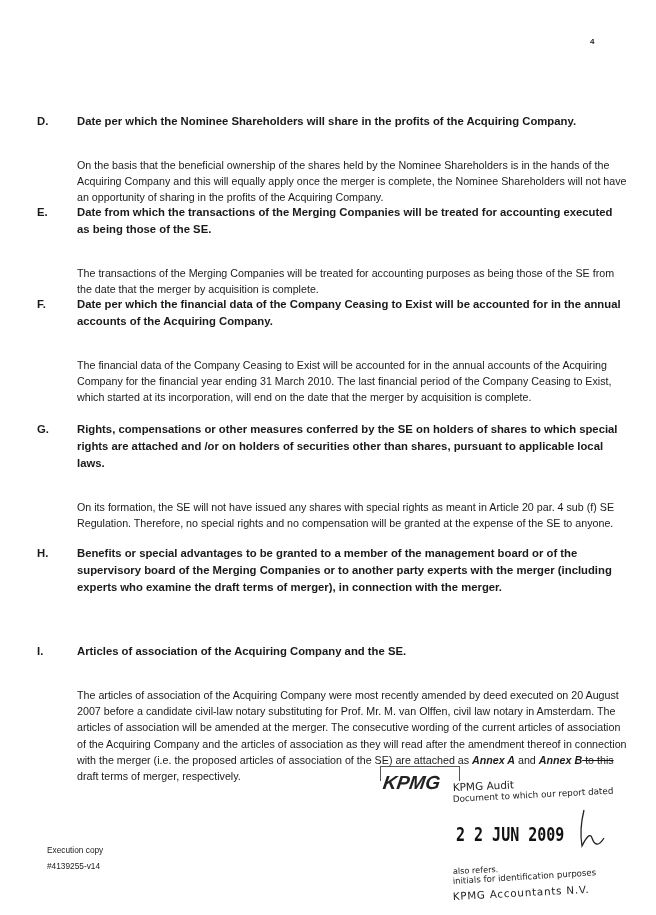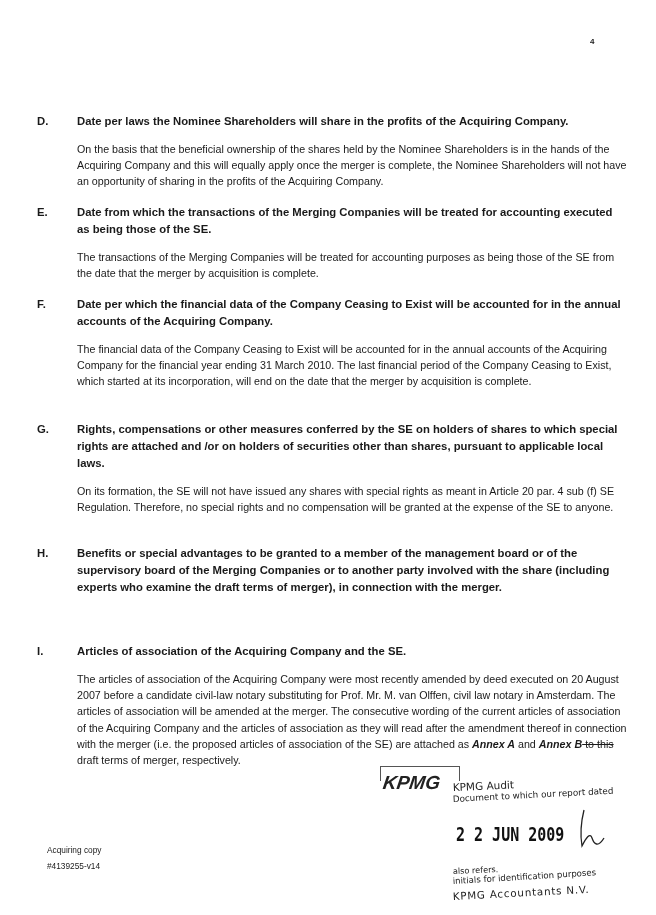--- a/index.html
+++ b/index.html
@@ -5,21 +5,21 @@
   html, body { margin: 0; padding: 0; }
   body {
     width: 656px; height: 915px; background: #ffffff; position: relative; overflow: hidden;
     font-family: "Liberation Sans", sans-serif; color: #1a1a1a;
   }
   .page-number { position: absolute; left: 590px; top: 37px; font-size: 8px; font-weight: bold; }
   .section { position: absolute; left: 37px; width: 590px; }
   .sec-head { display: flex; font-size: 11.3px; font-weight: bold; line-height: 17px; }
   .sec-letter { width: 40px; flex: none; }
   .sec-title { flex: 1; width: 545px; }
-  .sec-body { margin-left: 40px; margin-top: 11px; font-size: 10.7px; line-height: 16.2px; width: 552px; }
+  .sec-body { margin-left: 40px; margin-top: 27px; font-size: 10.7px; line-height: 16.2px; width: 552px; }
   .annex { font-weight: bold; font-style: italic; }
   .strike { text-decoration: line-through; }
   .footer-left { position: absolute; left: 47px; top: 842px; font-size: 8.3px; line-height: 16px; }
   .stamp-logo { position: absolute; left: 383px; top: 772px; font-size: 19px; font-weight: bold; font-style: italic; letter-spacing: 0px; color: #222; transform: skewX(-8deg); }
   .stamp-logo-box { position: absolute; left: 380px; top: 766px; width: 78px; height: 14px; border-top: 1px solid #555; border-left: 1px solid #555; border-right: 1px solid #555; }
   .stamp-text { position: absolute; left: 453px; font-family: "DejaVu Sans", sans-serif; color: #222; transform-origin: left bottom; transform: rotate(-2.5deg); white-space: nowrap; }
   .st1 { top: 781px; font-size: 10.5px; }
   .st2 { top: 794px; font-size: 8.8px; transform: rotate(-3deg); }
   .stamp-date { position: absolute; left: 456px; top: 823px; font-family: "DejaVu Sans Mono", monospace; font-weight: bold; font-size: 15px; letter-spacing: 0px; transform: scaleY(1.25); transform-origin: left top; color: #111; }
   .st3 { top: 866px; font-size: 8.2px; }
@@ -28,21 +28,21 @@
   .signature { position: absolute; left: 578px; top: 808px; }
 </style>
 </head>
 <body>
 
 <div class="page-number">4</div>
 
 <div class="section" style="top:113px;">
   <div class="sec-head">
     <span class="sec-letter">D.</span>
-    <span class="sec-title">Date per laws the Nominee Shareholders will share in the profits of the Acquiring Company.</span>
+    <span class="sec-title">Date per which the Nominee Shareholders will share in the profits of the Acquiring Company.</span>
   </div>
   <div class="sec-body">On the basis that the beneficial ownership of the shares held by the Nominee Shareholders is in the hands of the Acquiring Company and this will equally apply once the merger is complete, the Nominee Shareholders will not have an opportunity of sharing in the profits of the Acquiring Company.</div>
 </div>
 
 <div class="section" style="top:204px;">
   <div class="sec-head">
     <span class="sec-letter">E.</span>
     <span class="sec-title">Date from which the transactions of the Merging Companies will be treated for accounting executed as being those of the SE.</span>
   </div>
   <div class="sec-body">The transactions of the Merging Companies will be treated for accounting purposes as being those of the SE from the date that the merger by acquisition is complete.</div>
@@ -60,34 +60,34 @@
   <div class="sec-head">
     <span class="sec-letter">G.</span>
     <span class="sec-title">Rights, compensations or other measures conferred by the SE on holders of shares to which special rights are attached and /or on holders of securities other than shares, pursuant to applicable local laws.</span>
   </div>
   <div class="sec-body">On its formation, the SE will not have issued any shares with special rights as meant in Article 20 par. 4 sub (f) SE Regulation. Therefore, no special rights and no compensation will be granted at the expense of the SE to anyone.</div>
 </div>
 
 <div class="section" style="top:545px;">
   <div class="sec-head">
     <span class="sec-letter">H.</span>
-    <span class="sec-title">Benefits or special advantages to be granted to a member of the management board or of the supervisory board of the Merging Companies or to another party involved with the share (including experts who examine the draft terms of merger), in connection with the merger.</span>
+    <span class="sec-title">Benefits or special advantages to be granted to a member of the management board or of the supervisory board of the Merging Companies or to another party experts with the merger (including experts who examine the draft terms of merger), in connection with the merger.</span>
   </div>
 </div>
 
 <div class="section" style="top:643px;">
   <div class="sec-head">
     <span class="sec-letter">I.</span>
     <span class="sec-title">Articles of association of the Acquiring Company and the SE.</span>
   </div>
   <div class="sec-body"><span>The articles of association of the Acquiring Company were most recently amended by deed executed on 20 August 2007 before a candidate civil-law notary substituting for Prof. Mr. M. van Olffen, civil law notary in Amsterdam. The articles of association will be amended at the merger. The consecutive wording of the current articles of association of the Acquiring Company and the articles of association as they will read after the amendment thereof in connection with the merger (i.e. the proposed articles of association of the SE) are attached as </span><span class="annex">Annex A</span><span> and </span><span class="annex">Annex B</span><span class="strike"> to this</span><span> draft terms of merger, respectively.</span></div>
 </div>
 
 <div class="footer-left">
-  <div>Acquiring copy</div>
+  <div>Execution copy</div>
   <div>#4139255-v14</div>
 </div>
 
 <div class="stamp-logo-box"></div>
 <div class="stamp-logo">KPMG</div>
 <div class="stamp-text st1">KPMG Audit</div>
 <div class="stamp-text st2">Document to which our report dated</div>
 <div class="stamp-date">2 2  JUN 2009</div>
 <svg class="signature" width="32" height="42" viewBox="0 0 32 42">
   <path d="M6 2 C3 14 2 26 4 38 C8 30 12 24 14 30 C16 36 20 40 26 30" fill="none" stroke="#222" stroke-width="1.3"></path>

